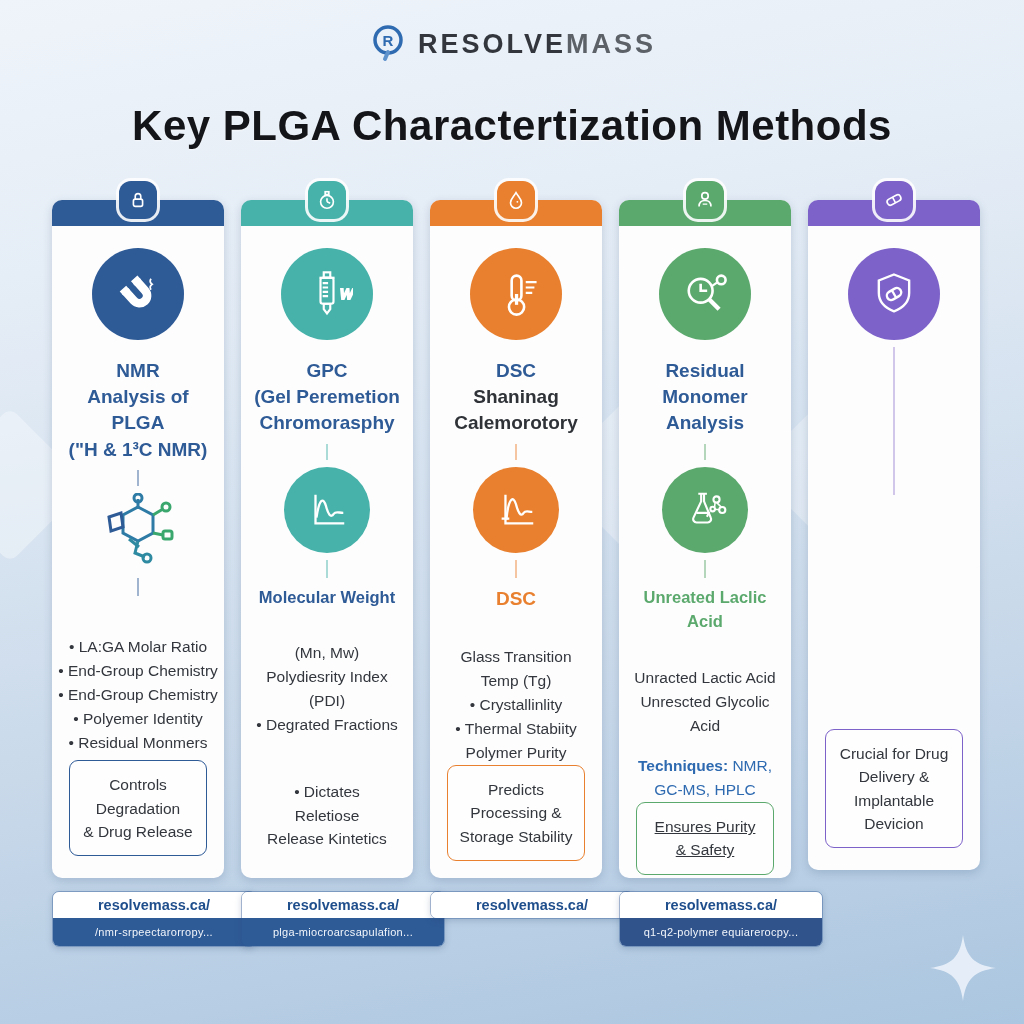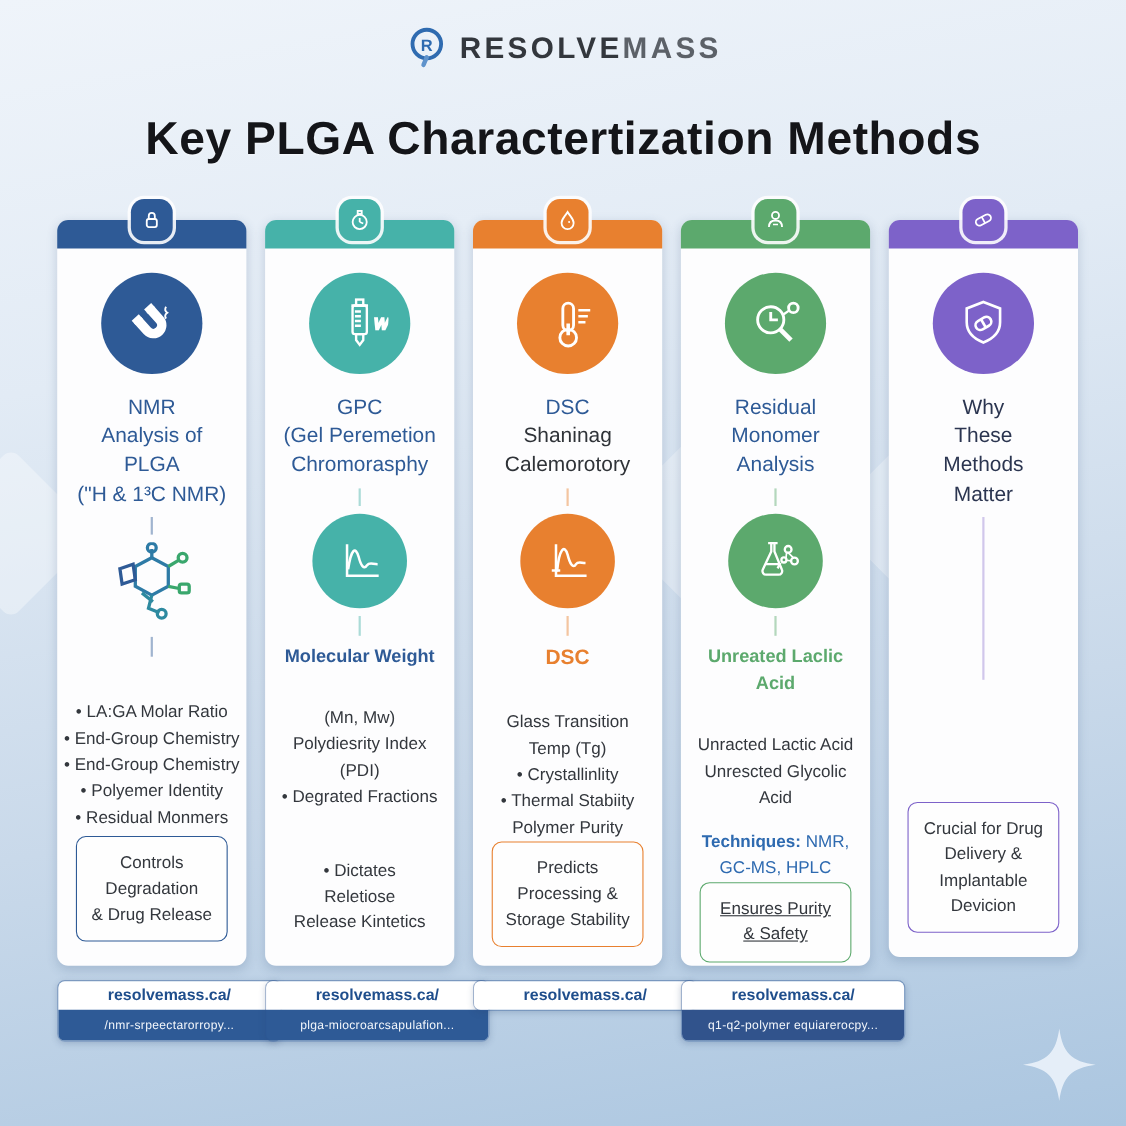--- a/index.html
+++ b/index.html
@@ -23,21 +23,21 @@
   
   .card { position:absolute; top:200px; width:172px; height:678px; background:#fdfdfe;
     border-radius:10px; box-shadow:0 3px 10px rgba(45,75,115,.20); }
   .bar { height:26px; border-radius:10px 10px 0 0; }
   .badge { position:absolute; top:-19px; left:50%; transform:translateX(-50%);
     width:38px; height:38px; border-radius:12px; display:flex; align-items:center; justify-content:center;
     box-shadow:0 0 0 3px rgba(253,253,254,.9); }
   .card-body { display:flex; flex-direction:column; align-items:center; height:652px; padding:0 6px; }
   .icon-circle { width:92px; height:92px; border-radius:50%; margin-top:22px; flex:none;
     display:flex; align-items:center; justify-content:center; }
-  .card-title { margin-top:18px; font-size:19px; font-weight:normal; line-height:1.38; text-align:center; }
+  .card-title { margin-top:18px; font-size:19px; font-weight:bold; line-height:1.38; text-align:center; }
   .title-accent { display:block; }
   .vline { width:2px; height:20px; margin:7px 0; opacity:.45; flex:none; }
   .vline.long { height:148px; opacity:.35; }
   .icon-plain { margin:0 0 2px 0; flex:none; }
   .mid { font-size:15.5px; color:#33373d; line-height:1.55; text-align:center; }
   .mid-accent { font-weight:600; font-size:16.5px; line-height:1.5; text-align:center; }
   .c3 .mid-accent { font-size:19px; font-weight:bold; }
   .mid.extra { margin-top:16px; }
   .box { border:1.6px solid; border-radius:9px; padding:12px 8px; font-size:15.5px; text-align:center;
     color:#33373d; line-height:1.5; margin-top:auto; margin-bottom:22px; width:86%; background:#fefefe; }
@@ -262,24 +262,20 @@
   <div class="card-body" style="height:644px;">
     <div class="icon-circle" style="background: rgb(125, 98, 201);">
       <svg width="52" height="52" viewBox="0 0 48 48" fill="none" stroke="#fff" stroke-width="2.2">
         <path d="M24 6 L38 11.5 V23 c0 8.5 -6.5 14 -14 17 c-7.5 -3 -14 -8.5 -14 -17 V11.5 Z"></path>
         <g transform="rotate(-30 24 24)">
             <rect x="17" y="20" width="14" height="8" rx="4"></rect>
             <path d="M24 20 v8"></path>
           </g>
       </svg>
     </div>
-    <h3 class="card-title pre" style="color: rgb(43, 53, 80);">Why
-These
-Methods
-Matter</h3>
     <div class="vline long" style="background: rgb(125, 98, 201);"></div>
     <div class="box pre" style="border-color: rgb(125, 98, 201);">Crucial for Drug
 Delivery &amp;
 Implantable Devicion</div>
   </div>
 </section>
 
 <div class="fbadge" style="left:52px;">
   <div class="dom">resolvemass.ca/</div>
   <div class="path" style="background: rgb(46, 90, 150);">/nmr-srpeectarorropy...</div>

